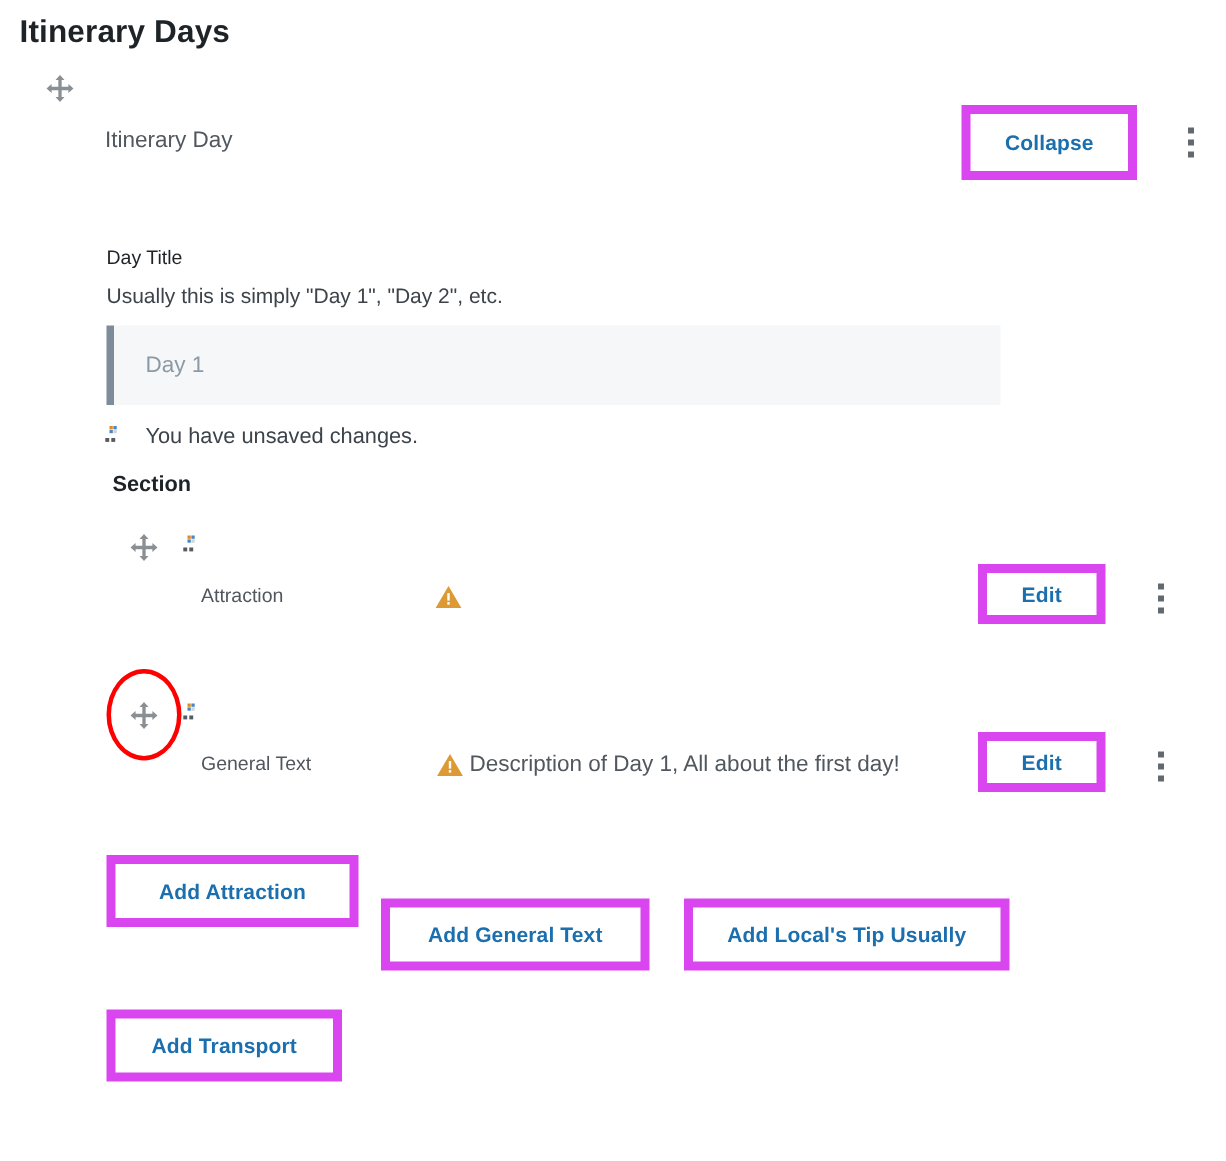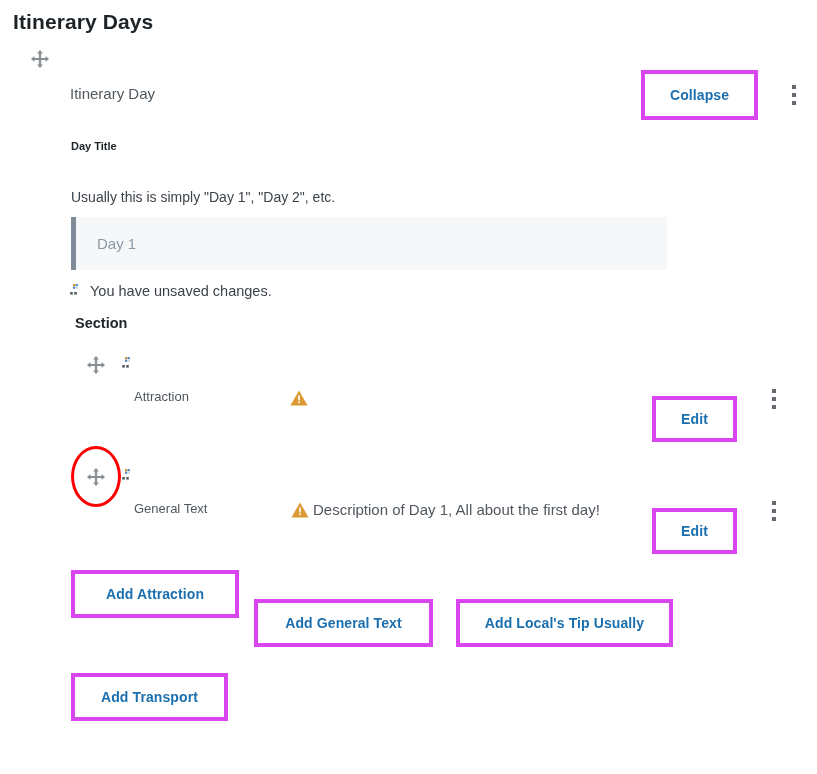--- a/index.html
+++ b/index.html
@@ -59,21 +59,21 @@
     width: 4px;
     height: 4px;
     background: #646970;
   }
 
   .btn-outline {
     display: inline-flex;
     align-items: center;
     justify-content: center;
     box-sizing: border-box;
-    border: 4px solid #d946ef;
+    border: 6px solid #d946ef;
     background: #ffffff;
     color: #1b6fae;
     font-family: "Liberation Sans", sans-serif;
     font-size: 14px;
     font-weight: bold;
     letter-spacing: .1px;
     cursor: pointer;
     padding: 8px;
   }
 
@@ -102,23 +102,23 @@
   .header-kebab {
     position: absolute;
     left: 784px;
     top: 82px;
   }
 
   
   .day-title-heading {
     position: absolute;
     left: 71px;
-    top: 140px;
-    font-size: 11px;
-    font-weight: bold;
+    top: 164px;
+    font-size: 13px;
+    font-weight: normal;
     color: #1d2327;
   }
   .day-title-desc {
     position: absolute;
     left: 71px;
     top: 189px;
     font-size: 14px;
     color: #3c434a;
   }
   .day-title-input-wrap {
@@ -144,21 +144,21 @@
     box-sizing: border-box;
   }
   .day-title-input::placeholder { color: #8c9aa6; opacity: 1; }
 
   .unsaved-row {
     position: absolute;
     left: 69px;
     top: 283px;
     display: flex;
     align-items: center;
-    gap: 7px;
+    gap: 14px;
   }
   .unsaved-text {
     font-size: 14.5px;
     color: #3c434a;
   }
 
   
   .section-heading {
     position: absolute;
     left: 75px;
@@ -177,21 +177,21 @@
     color: #50575e;
     white-space: nowrap;
   }
   .sub-row .warn-slot { position: absolute; }
   .sub-row .preview {
     position: absolute;
     font-size: 15px;
     color: #50575e;
     white-space: nowrap;
   }
-  .sub-row .edit-btn { position: absolute; width: 85px; height: 46px; margin-top: 20px; }
+  .sub-row .edit-btn { position: absolute; width: 85px; height: 40px; }
   .sub-row .row-kebab { position: absolute; }
 
   
   #row-attraction { left: 0; top: 0; width: 817px; height: 0; }
   #row-attraction .handle-slot { left: 86px; top: 355px; }
   #row-attraction .icon-slot   { left: 121px; top: 356px; }
   #row-attraction .name        { left: 134px; top: 389px; }
   #row-attraction .warn-slot   { left: 290px; top: 390px; }
   #row-attraction .edit-btn    { left: 652px; top: 376px; }
   #row-attraction .row-kebab   { left: 764px; top: 386px; }

